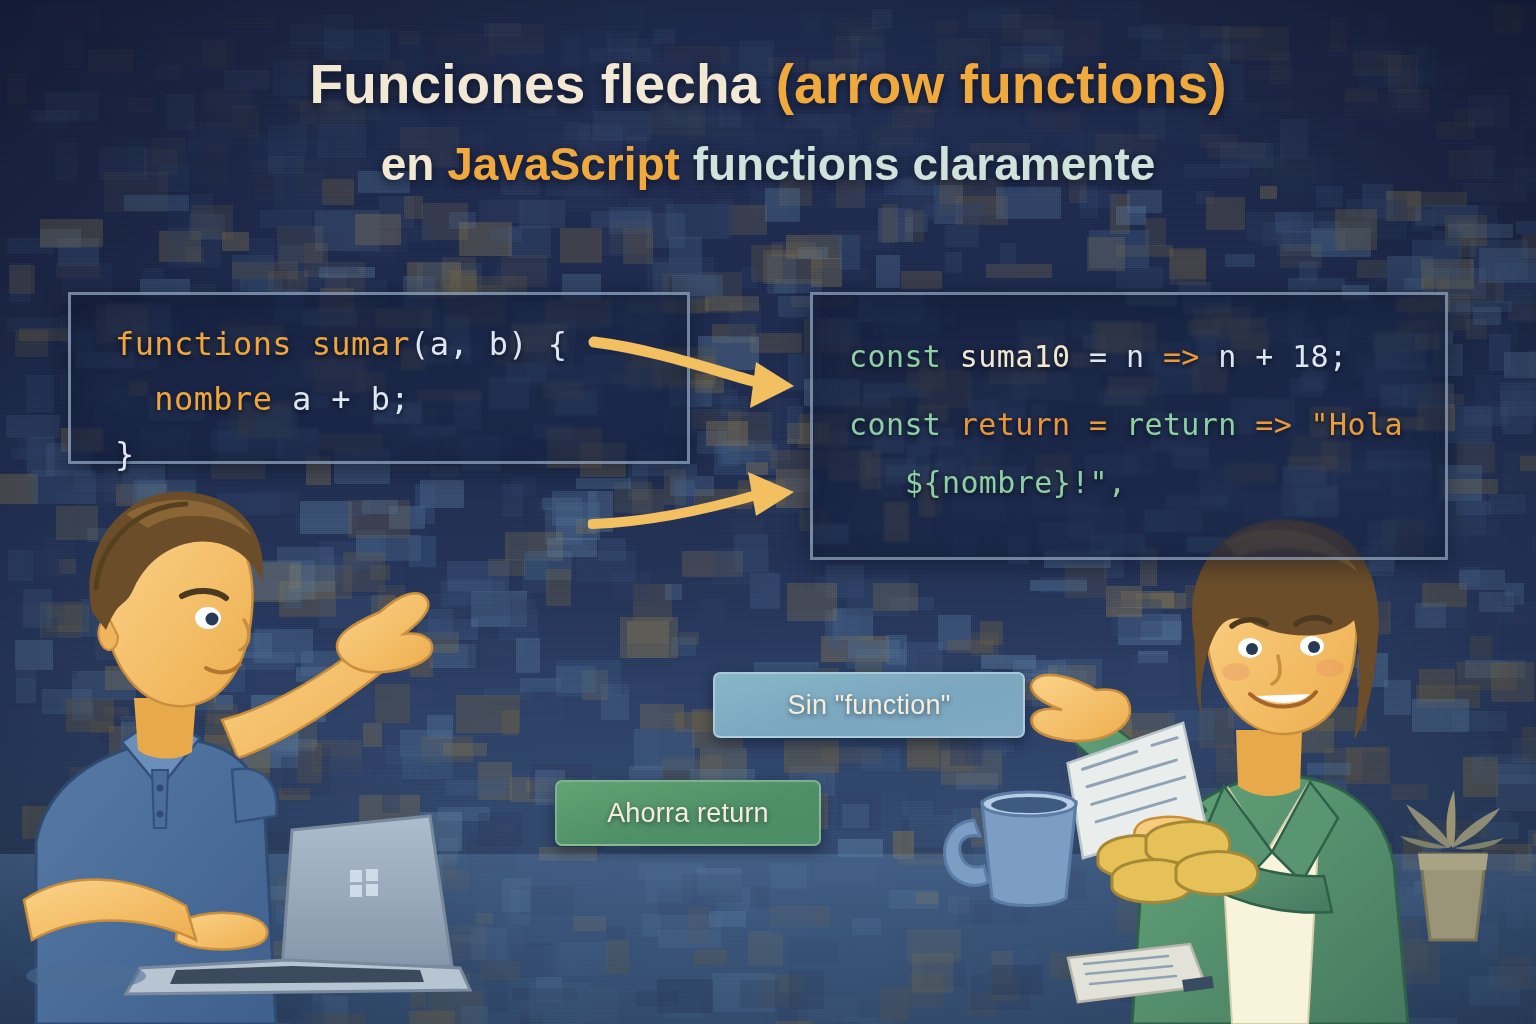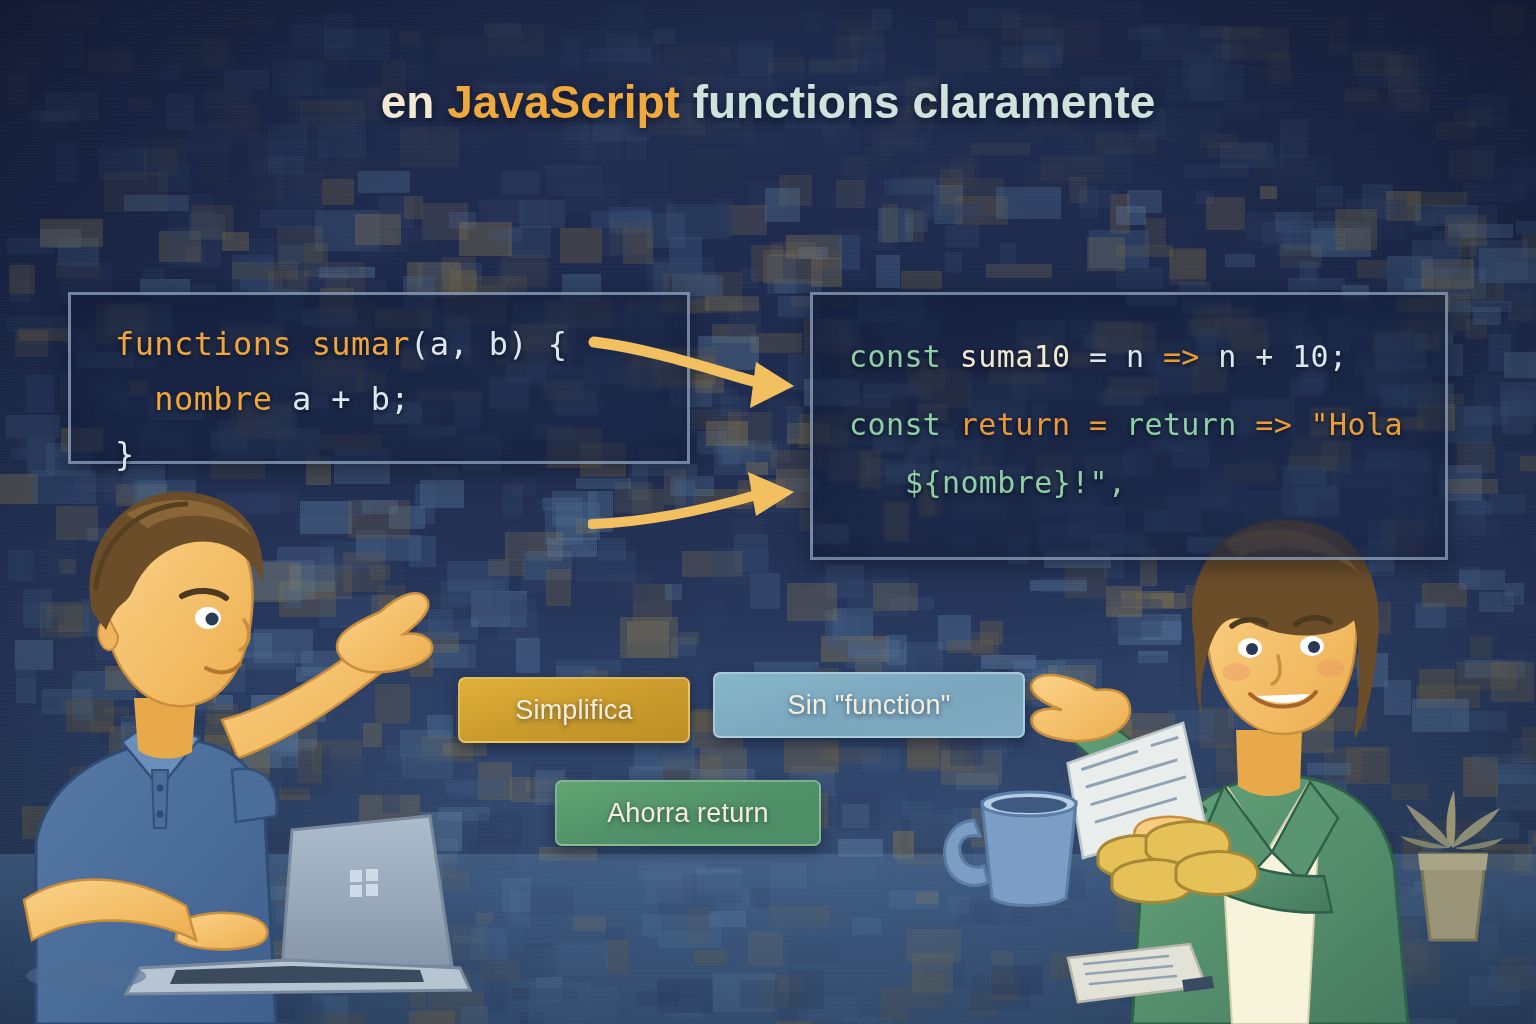--- a/index.html
+++ b/index.html
@@ -1600,48 +1600,50 @@
       <i style="left: 274.4px; top: 1023.4px; width: 17.5px; height: 37.9px; background: rgb(92, 127, 163); opacity: 0.407;"></i>
       <i style="left: 1172.1px; top: 362.5px; width: 24.2px; height: 12.6px; background: rgb(47, 66, 104); opacity: 0.281;"></i>
       <i style="left: 460.6px; top: 1006.2px; width: 27.1px; height: 31.8px; background: rgb(92, 127, 163); opacity: 0.427;"></i>
       <i style="left: 655.4px; top: 352.6px; width: 23.5px; height: 14.9px; background: rgb(60, 88, 127); opacity: 0.253;"></i>
       <i style="left: 1191.6px; top: 356.4px; width: 35.1px; height: 36.4px; background: rgb(110, 97, 69); opacity: 0.364;"></i>
     </div>
   <div id="table-surface"></div>
   <div id="weave"></div>
 
   <div class="title-wrap">
+    <div class="l1">
+      <span class="c-cream">Funciones flecha </span><span class="c-amber">(arrow functions)</span>
+    </div>
     <div class="l2">
       <span class="c-cream">en </span><span class="c-amber">JavaScript</span><span class="c-mint"> functions claramente</span>
     </div>
   </div>
 
   <div class="panel" id="panel-left">
     <div class="ln"><span class="k-fn">functions </span><span class="k-fn">sumar</span><span class="k-punc">(a, b) {</span></div>
     <div class="ln"><span class="k-fn">  nombre </span><span class="k-punc">a + b;</span></div>
     <div class="ln"><span class="k-punc">}</span></div>
   </div>
 
   <div class="panel" id="panel-right">
-    <div class="ln"><span class="k-const">const </span><span class="k-name">suma10</span><span class="k-punc"> = </span><span class="k-punc">n </span><span class="k-arrow">=&gt;</span><span class="k-punc"> n + 10;</span></div>
+    <div class="ln"><span class="k-const">const </span><span class="k-name">suma10</span><span class="k-punc"> = </span><span class="k-punc">n </span><span class="k-arrow">=&gt;</span><span class="k-punc"> n + 18;</span></div>
     <div class="ln"><span class="k-const">const </span><span class="k-name-o">return</span><span class="k-arrow"> = </span><span class="k-tpl">return </span><span class="k-arrow">=&gt;</span><span class="k-str"> "Hola</span></div>
     <div class="ln cont"><span class="k-tpl">${nombre}!",</span></div>
   </div>
 
 
   <svg class="arrow" id="arrow-1" width="220" height="90" viewBox="0 0 220 90">
     <path d="M6,12 C70,20 130,42 176,54" stroke="#F3C061" stroke-width="11" fill="none" stroke-linecap="round"></path>
     <path d="M168,32 L206,56 L162,78 Z" fill="#F3C061"></path>
   </svg>
   <svg class="arrow" id="arrow-2" width="220" height="70" viewBox="0 0 220 70">
     <path d="M4,54 C62,52 124,38 172,24" stroke="#F3C061" stroke-width="10" fill="none" stroke-linecap="round"></path>
     <path d="M160,2 L206,22 L168,46 Z" fill="#F3C061"></path>
   </svg>
 
-  <div class="badge" id="badge-simplifica">Simplifica</div>
   <div class="badge" id="badge-sinfunction">Sin "function"</div>
   <div class="badge" id="badge-ahorra">Ahorra return</div>
 
   <svg class="fig" id="fig-left" viewBox="0 0 520 554">
     <defs>
       <linearGradient id="skinL" x1="0" y1="0" x2="1" y2="1">
         <stop offset="0" stop-color="#FBD389"></stop>
           <stop offset="1" stop-color="#EDAE4F"></stop>
       </linearGradient>
       <linearGradient id="shirtL" x1="0" y1="0" x2="1" y2="1">

